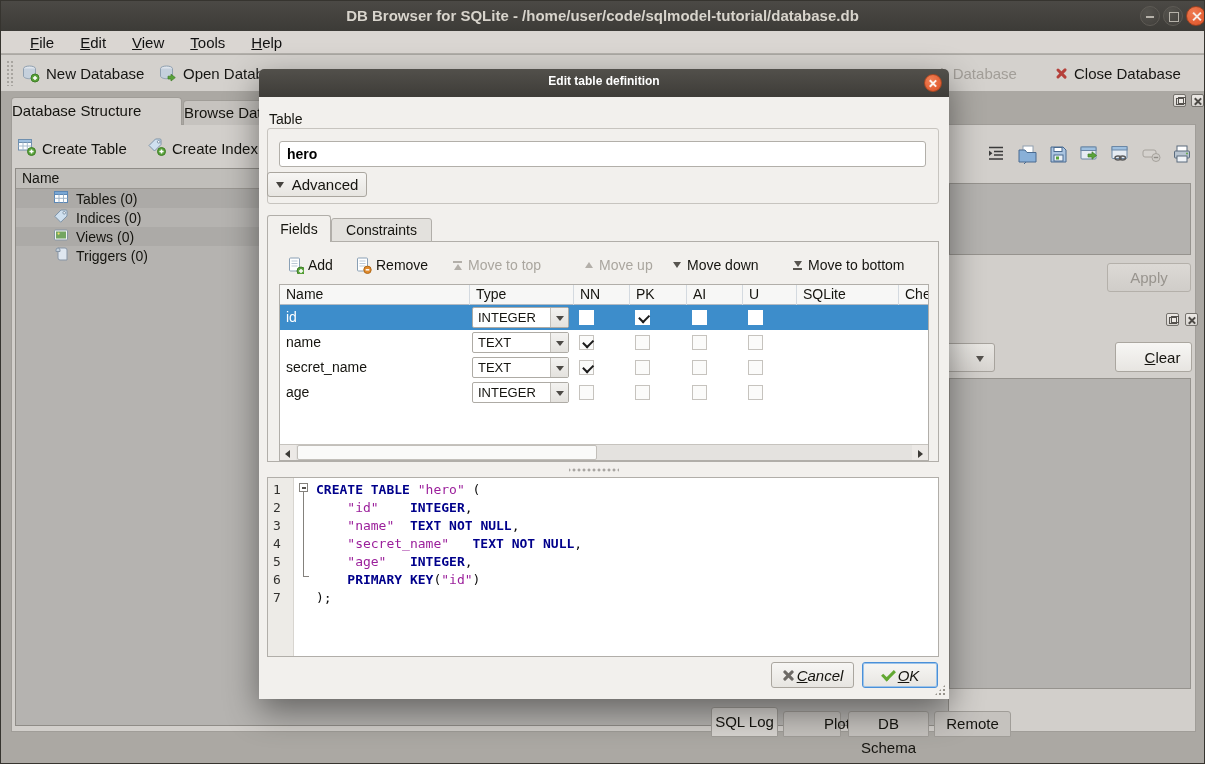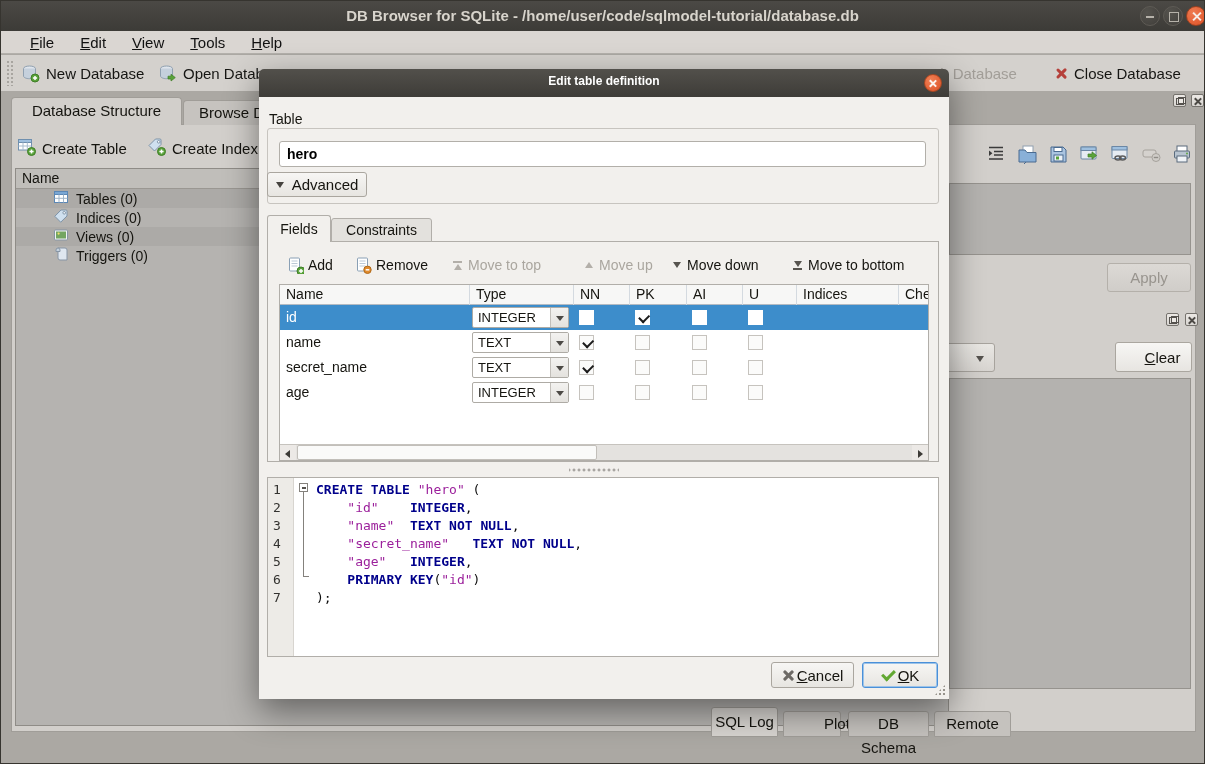--- a/index.html
+++ b/index.html
@@ -31,21 +31,21 @@
   .tb-handle { position:absolute; left:5px; top:5px; width:8px; height:26px;
     background-image:radial-gradient(#a8a5a0 1px, transparent 1.3px); background-size:4px 4px; }
   .tb-btn { position:absolute; top:4px; height:28px; display:flex; align-items:center; gap:6px;
     font-size:15px; color:#161613; }
   .tb-btn.disabled { color:#a29e98; }
   .tb-btn svg { display:block; }
 
   
   .central-pane { position:absolute; left:10px; top:123px; width:1185px; height:608px;
     background:#d2cfcb; border:1px solid #a09d98; }
-  .main-tab { position:absolute; font-size:15px; color:#15140f; text-align:center;
+  .main-tab { position:absolute; font-size:15px; color:#15140f; 
     border:1px solid #a09d98; border-bottom:none; border-radius:4px 4px 0 0; line-height:26px; }
   .main-tab.active { top:96px; height:28px; background:#d2cfcb; z-index:3; }
   .main-tab.inactive { top:99px; height:25px; background:#c6c3bf; line-height:23px; }
 
   
   .flat-btn { position:absolute; display:flex; align-items:center; gap:6px; font-size:15px; color:#15140f; }
   .tree-frame { position:absolute; left:14px; top:167px; width:934px; height:558px;
     border:1px solid #8f8c87; background:#b5b3b0; overflow:hidden; }
   .tree-header { height:20px; background:#c0beba; border-bottom:1px solid #9a9792;
     font-size:14px; color:#15140f; padding:1px 0 0 6px; }
@@ -158,21 +158,21 @@
   .sql-gutter { position:absolute; left:0; top:0; width:26px; height:100%; background:#edebe7; border-right:1px solid #d8d5d0; }
   .sql-num { position:absolute; left:5px; height:18px; color:#33322f; }
   .sql-line { position:absolute; left:48px; height:18px; white-space:pre; color:#0d0d0d; }
   .tok-keyword { color:#00008b; font-weight:bold; }
   .tok-string { color:#9b1f9b; }
   .fold-box { position:absolute; left:31px; top:5px; width:9px; height:9px; background:#fff; border:1px solid #84817c; }
   .fold-box::after { content:""; position:absolute; left:1.5px; top:3px; width:4px; height:1.5px; background:#55524e; }
   .fold-line { position:absolute; left:35px; top:14px; width:1px; height:84px; background:#84817c; }
   .fold-tick { position:absolute; left:35px; top:98px; width:6px; height:1px; background:#84817c; }
 
-  .dlg-btn { gap:2px; font-size:15px; }
+  .dlg-btn { gap:2px; font-size:15px;font-style:italic; }
   .x-ic { position:relative; width:13px; height:13px; }
   .x-ic::before,.x-ic::after { content:""; position:absolute; left:5px; top:0; width:3px; height:13px; border-radius:1px; background:#6d6a66; }
   .x-ic::before { transform:rotate(45deg);} .x-ic::after { transform:rotate(-45deg);}
   .ok-check { position:relative; width:15px; height:14px; }
   .ok-check::after { content:""; position:absolute; left:1px; top:2px; width:10px; height:5px;
     border-left:3px solid #62a832; border-bottom:3px solid #62a832; transform:rotate(-45deg); }
   .red-x { position:relative; width:13px; height:13px; }
   .red-x::before,.red-x::after { content:""; position:absolute; left:5px; top:0; width:3.2px; height:13px; border-radius:1.5px; background:#b5403a; }
   .red-x::before { transform:rotate(45deg);} .red-x::after { transform:rotate(-45deg);}
 </style>
@@ -376,21 +376,21 @@
     <div id="field-actions"></div>
 
     <div class="grid">
       <div class="grid-header" id="grid-header">
           <div class="gh-cell" style="left: 0px; width: 190px;">Name</div>
           <div class="gh-cell" style="left: 190px; width: 104px;">Type</div>
           <div class="gh-cell" style="left: 294px; width: 56px;">NN</div>
           <div class="gh-cell" style="left: 350px; width: 57px;">PK</div>
           <div class="gh-cell" style="left: 407px; width: 56px;">AI</div>
           <div class="gh-cell" style="left: 463px; width: 54px;">U</div>
-          <div class="gh-cell" style="left: 517px; width: 102px;">Indices</div>
+          <div class="gh-cell" style="left: 517px; width: 102px;">SQLite</div>
           <div class="gh-cell" style="left: 619px; width: 31px;">Check</div>
         </div>
       <div id="grid-rows">
           <div class="grid-row selected" style="top: 20px;">
             <div class="gr-name">id</div>
             <div class="combo">
               <div class="cv">INTEGER</div>
               <div class="ca"></div>
             </div>
             <div class="cb" style="left: 299px;"></div>

